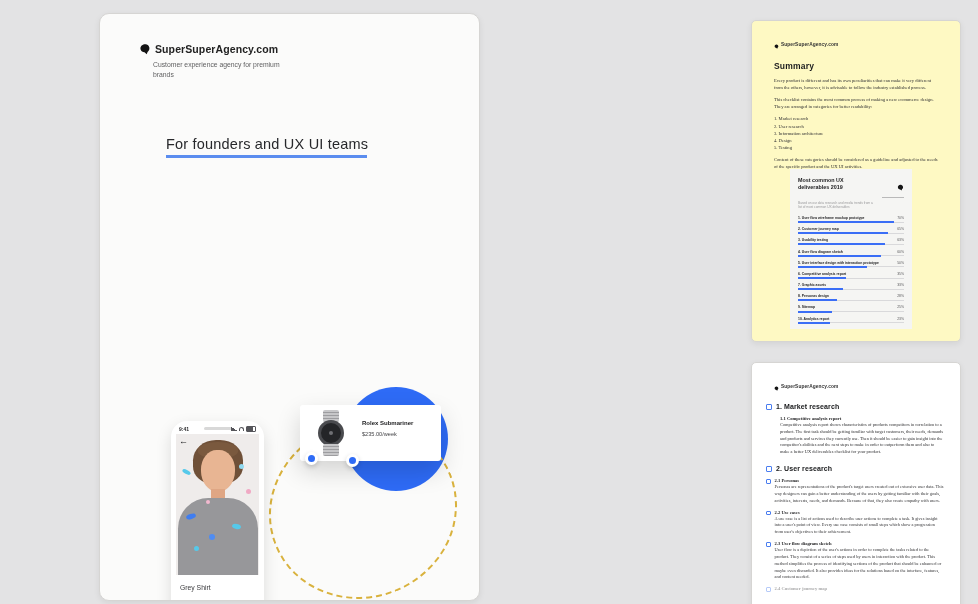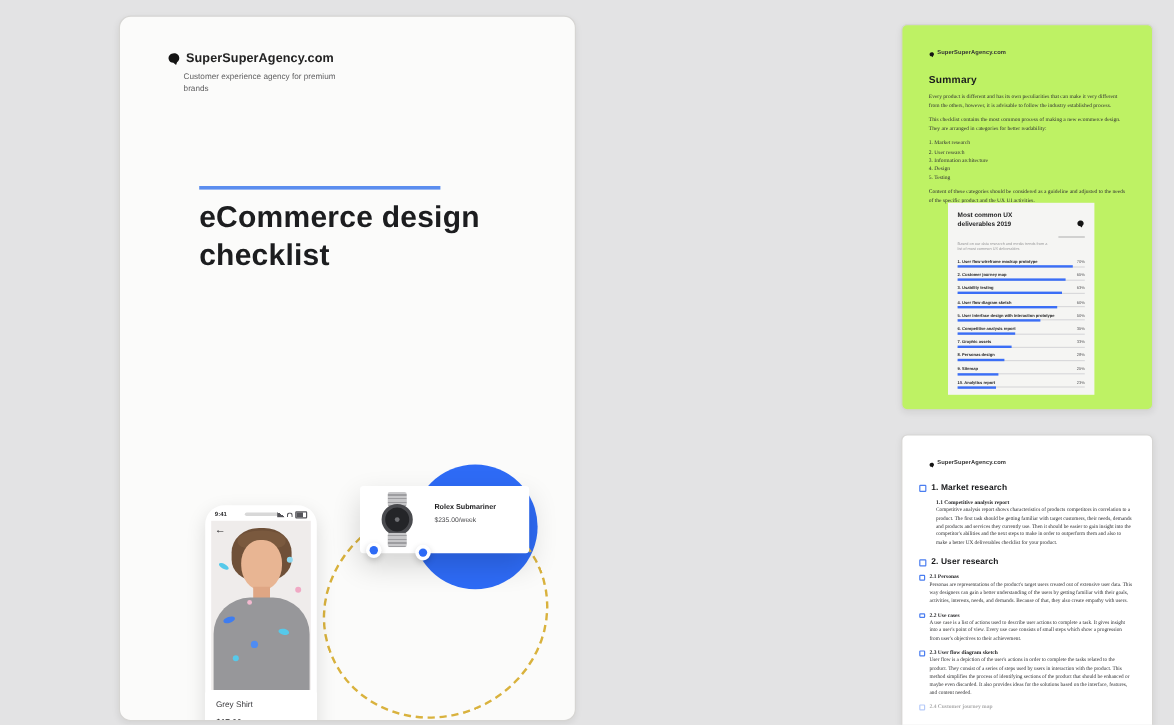--- a/index.html
+++ b/index.html
@@ -56,21 +56,21 @@
   .fringe{position:absolute;left:22px;top:8px;width:40px;height:16px;background:#7a593e;border-radius:50% 50% 40% 40%;}
   .neck{position:absolute;left:35px;top:55px;width:14px;height:14px;background:#dfa township;}
   .neck{background:#dfa684;}
   .shirt{position:absolute;left:2px;top:64px;width:80px;height:80px;background:#97979a;border-radius:38% 38% 0 0;}
   .confetti{position:absolute;border-radius:50%;}
   
   .phone-info{position:absolute;left:0;bottom:0;width:93px;height:44px;background:#fff;}
   .pi-name{position:absolute;left:9px;top:7px;font-size:6.8px;color:#3a3a3d;}
   .pi-price{position:absolute;left:9px;top:22px;font-size:7px;font-weight:700;color:#1b1b1d;}
   
-  #thumb1{left:751px;top:20px;width:210px;height:322px;border-radius:5px;background:#bef264;overflow:hidden;}
+  #thumb1{left:751px;top:20px;width:210px;height:322px;border-radius:5px;background:#fef9c3;overflow:hidden;}
   #thumb2{left:751px;top:362px;width:210px;height:260px;border-radius:5px;background:#fff;overflow:hidden;}
   .mini-brand{position:absolute;left:22px;top:14px;display:flex;align-items:center;}
   .mini-brand .brand-name{font-size:4.8px;margin-left:2px;color:#333;}
   .doc-h1{font-size:8.5px;font-weight:700;color:#1b1c1e;letter-spacing:.2px;}
   .serif{font-family:"Liberation Serif",serif;}
   .doc-body{font-size:4.6px;line-height:1.55;color:#2f2f31;}
   #thumb1 .content{position:absolute;left:22px;right:22px;top:40px;}
   #thumb1 p{margin:0 0 5px 0;}
   #thumb1 ul{margin:0 0 5px 0;padding:0;list-style:none;}
   
@@ -110,22 +110,22 @@
   <div class="brand">
     <span>
       <svg width="12" height="12" viewBox="0 0 14 14">
           <path d="M2 8 C0.5 3.5 5 0.5 9 1.8 C12.6 3 13.4 8 10 10.4 L9 13 L6.4 10.9 C4 10.9 2.6 9.8 2 8 Z" fill="#141414"></path>
         </svg>
     </span>
     <span class="brand-name">SuperSuperAgency.com</span>
   </div>
   <div class="tagline">Customer experience agency for premium brands</div>
 
+  <div class="eyebrow">For founders and UX UI teams</div>
   <div class="eyebrow-bar"></div>
-  <div class="cover-title">eCommerce design checklist</div>
 
   <div class="blue-circle"></div>
   <div class="gold-ellipse"></div>
 
   <div class="dot-badge" style="left:205px;top:438px;z-index:1;">
       <i></i>
     </div>
 
   <div class="watch-card">
     <div class="watch">

